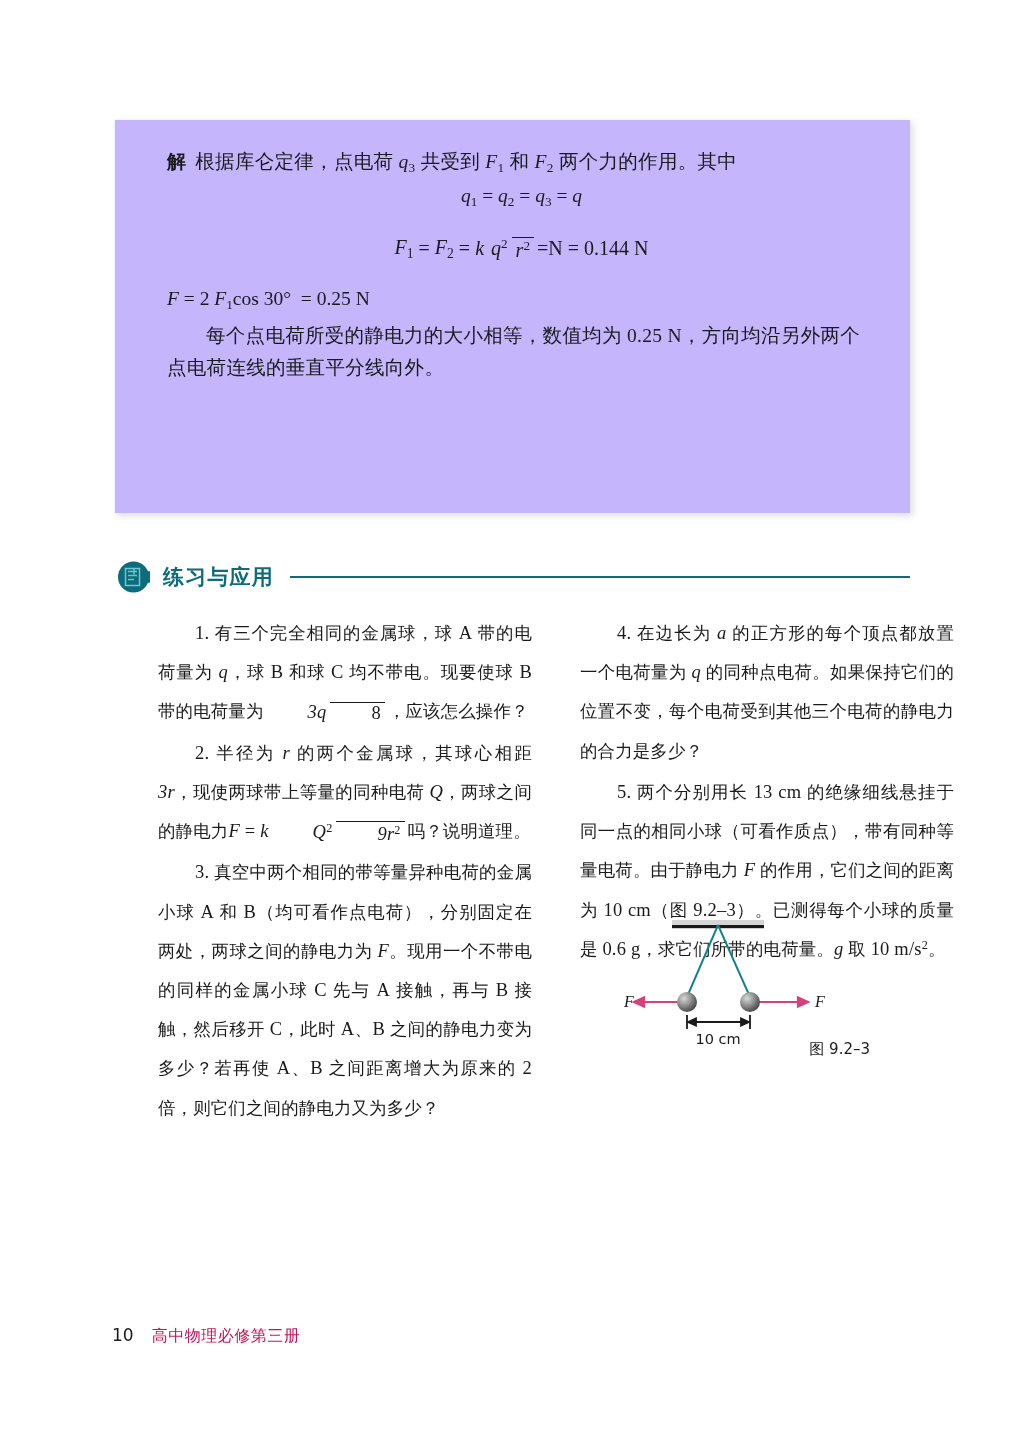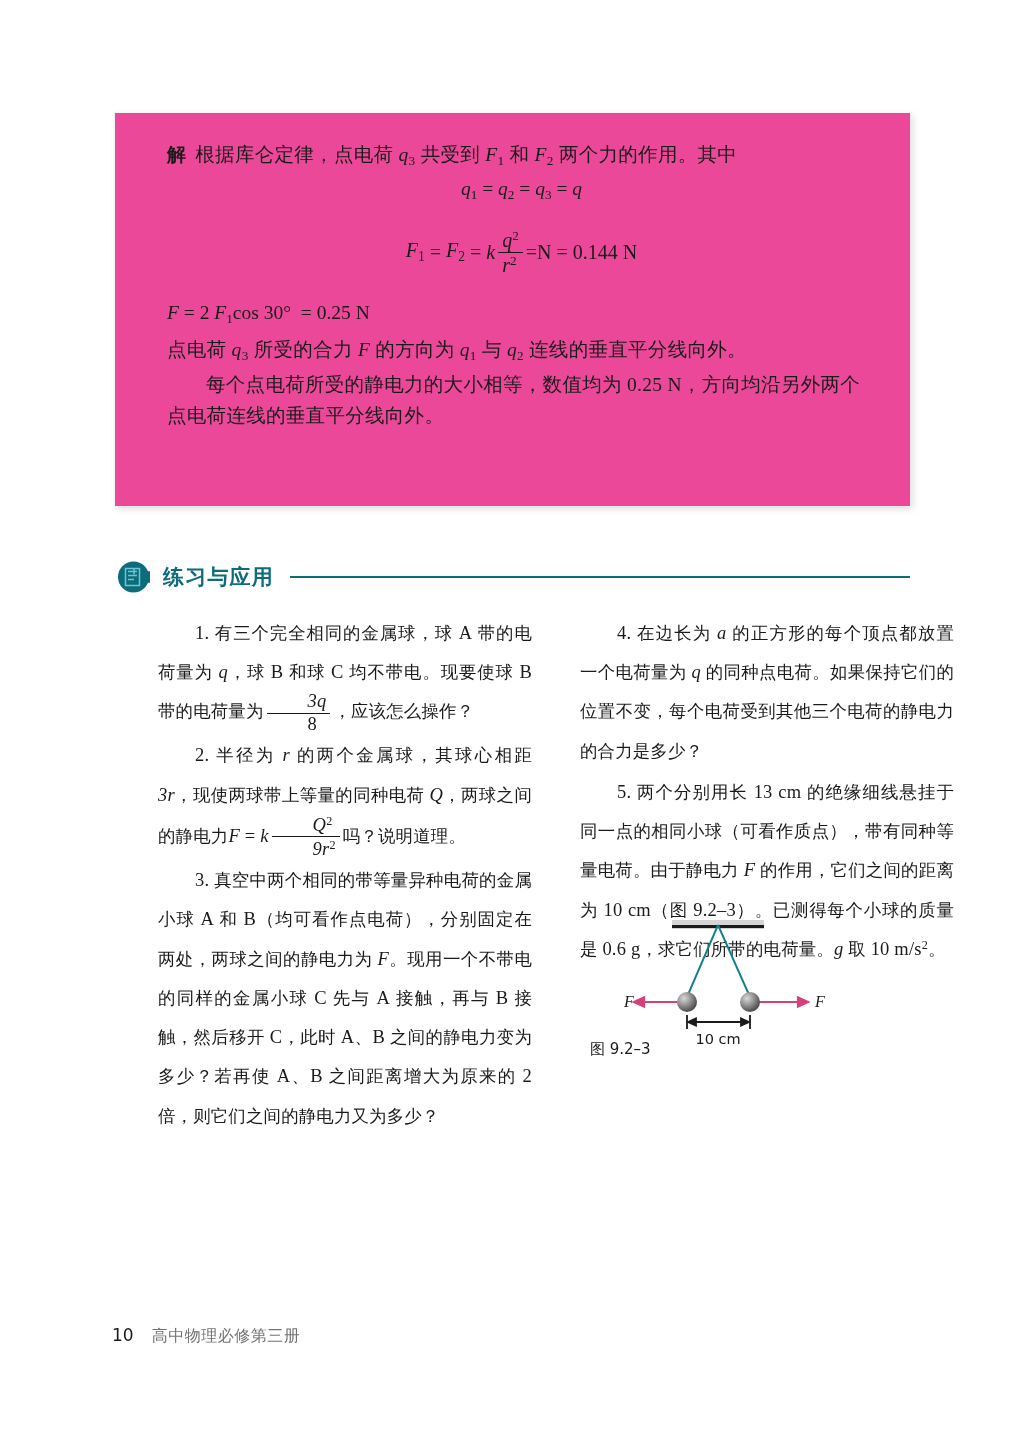--- a/index.html
+++ b/index.html
@@ -13,24 +13,24 @@
     position: relative;
     font-family: "Liberation Serif", "DejaVu Serif", serif;
     color: #1a1a1a;
     overflow: hidden;
   }
 
   
   .solution-box {
     position: absolute;
     left: 114px;
-    top: 112px;
+    top: 119px;
     width: 796px;
     height: 394px;
-    background: #ec4899;
+    background: #c4b5fd;
     box-sizing: border-box;
     padding: 26px 34px 20px 52px;
     box-shadow: 3px 3px 7px rgba(0,0,0,0.13);
     border-top: 1px solid #f4f6f8;
     border-left: 1px solid #f0f3f6;
   }
   .sol-line {
     font-size: 19.5px;
     line-height: 1.62;
     letter-spacing: 0.3px;
@@ -65,21 +65,22 @@
     vertical-align: -0.28em;
     font-style: normal;
   }
   .sup {
     font-size: 0.66em;
     vertical-align: 0.52em;
     font-style: normal;
   }
   .frac {
     display: inline-flex;
-    flex-direction: column;
+    flex-direction: row;
+    align-items: center;
     vertical-align: middle;
     margin: 0 3px;
     line-height: 1.05;
   }
   .frac .num { padding: 0 4px 1px 4px; }
   .frac .den {
     border-top: 1.2px solid #1a1a1a;
     padding: 1px 4px 0 4px;
   }
   .frac-wide .num { padding: 0 8px 2px 8px; }
@@ -155,21 +156,21 @@
     left: 590px;
     top: 905px;
     width: 280px;
     height: 150px;
   }
   .fig-caption {
     position: absolute;
     left: 590px;
     top: 1040px;
     width: 280px;
-    text-align: left;
+    text-align: right;
     font-family: "DejaVu Sans", sans-serif;
     font-size: 15px;
     color: #1a1a1a;
   }
 
   
   .footer {
     position: absolute;
     left: 112px;
     top: 1325px;
@@ -178,21 +179,21 @@
     gap: 18px;
   }
   .footer-page {
     font-family: "DejaVu Sans", sans-serif;
     font-size: 17px;
     color: #1a1a1a;
   }
   .footer-title {
     font-family: "DejaVu Sans", sans-serif;
     font-size: 16px;
-    color: #737373;
+    color: #be185d;
     letter-spacing: 0.5px;
   }
 </style>
 </head>
 <body>
 
 <div class="solution-box">
 
   <p class="sol-line">
     <span class="sol-lead">解</span><span class="cn">根据库仑定律，点电荷 </span><span class="math">q<span class="subn">3</span></span><span> 共受到 </span><span class="math">F<span class="subn">1</span></span><span> 和 </span><span class="math">F<span class="subn">2</span></span><span> 两个力的作用。其中</span>
@@ -211,23 +212,20 @@
     </span>
     =
     <span class="mathup">N</span>&nbsp;=&nbsp;<span>0.144 N</span>
   </div>
 
 
   <div class="eq-center-2">
     <span class="math">F</span> = 2 <span class="math">F<span class="subn">1</span></span><span class="mathup">cos</span> 30°&nbsp; = 0.25 N
   </div>
 
-  <p class="sol-line">
-    点电荷 <span class="math">q<span class="subn">3</span></span> 所受的合力 <span class="math">F</span> 的方向为 <span class="math">q<span class="subn">1</span></span> 与 <span class="math">q<span class="subn">2</span></span> 连线的垂直平分线向外。
-  </p>
 
   <p class="sol-line" style="text-indent:2em;">
     每个点电荷所受的静电力的大小相等，数值均为 0.25 N，方向均沿另外两个点电荷连线的垂直平分线向外。
   </p>
 </div>
 
 <div class="section-header">
   <span class="sec-icon">
     <svg width="42" height="42" viewBox="0 0 42 42" xmlns="http://www.w3.org/2000/svg">
       <circle cx="19.5" cy="21" r="15.5" fill="#0d6c7c"></circle>

